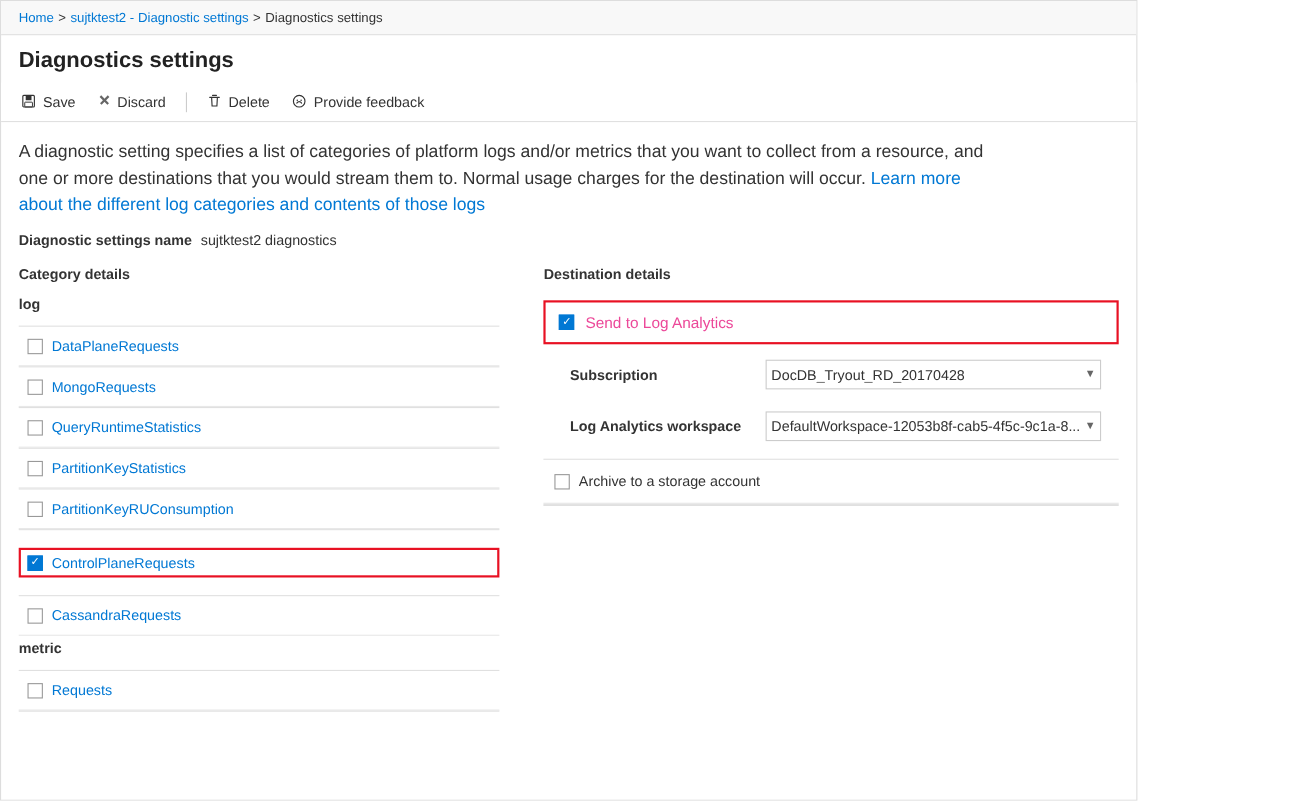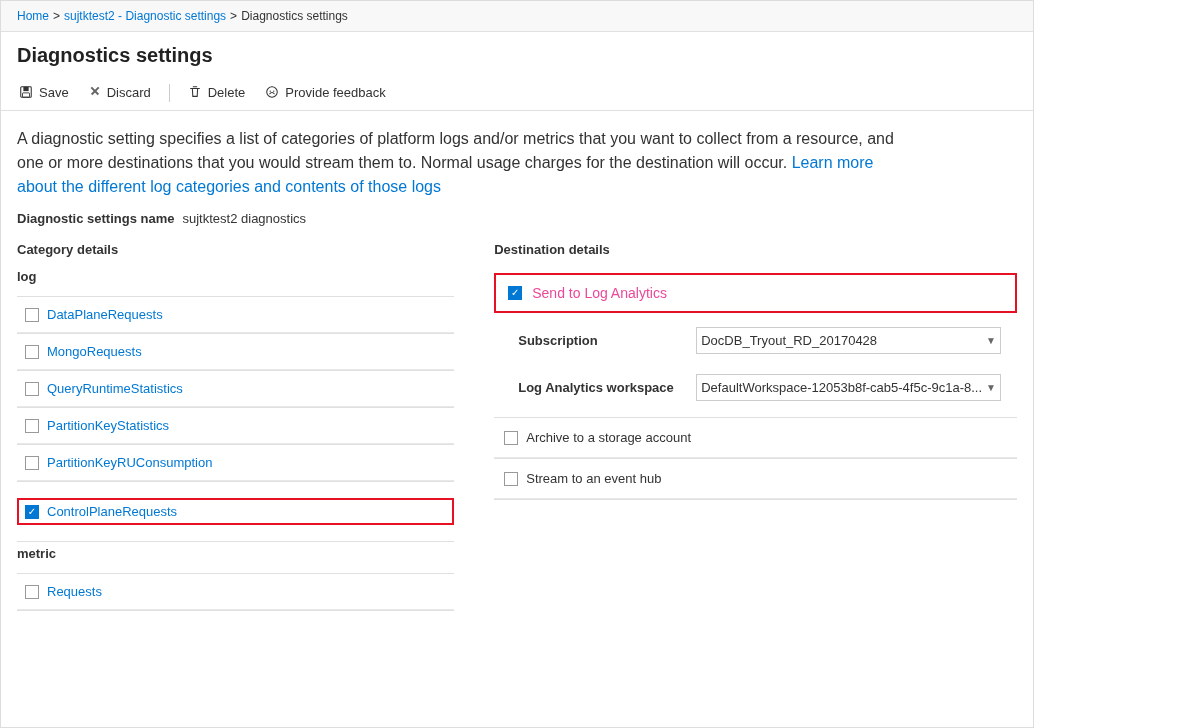--- a/index.html
+++ b/index.html
@@ -161,20 +161,24 @@
           <span class="checkbox-label">PartitionKeyRUConsumption</span>
         </div>
         <hr class="section-divider">
 
         <div style="border: 2px solid #e81123; padding: 4px 6px; display: flex; align-items: center; gap: 8px; margin: 16px 0;">
           <div class="checkbox checked"></div>
           <span class="checkbox-label">ControlPlaneRequests</span>
         </div>
         <hr class="section-divider">
 
+        <div class="check-row">
+          <div class="checkbox"></div>
+          <span class="checkbox-label">CassandraRequests</span>
+        </div>
 
         <div class="section-label metric-section">metric</div>
         <hr class="section-divider">
 
         <div class="check-row">
           <div class="checkbox"></div>
           <span class="checkbox-label">Requests</span>
         </div>
         <hr class="section-divider">
       </div>
@@ -205,22 +209,18 @@
 
         <hr class="section-divider">
 
         <div class="dest-option">
           <div class="checkbox"></div>
           <span>Archive to a storage account</span>
         </div>
 
         <hr class="section-divider">
 
-        <div class="dest-option">
-          <div class="checkbox"></div>
-          <span>Stream to an event hub</span>
-        </div>
 
         <hr class="section-divider">
       </div>
     </div>
   </div>
 </div>
 
 </body></html>

